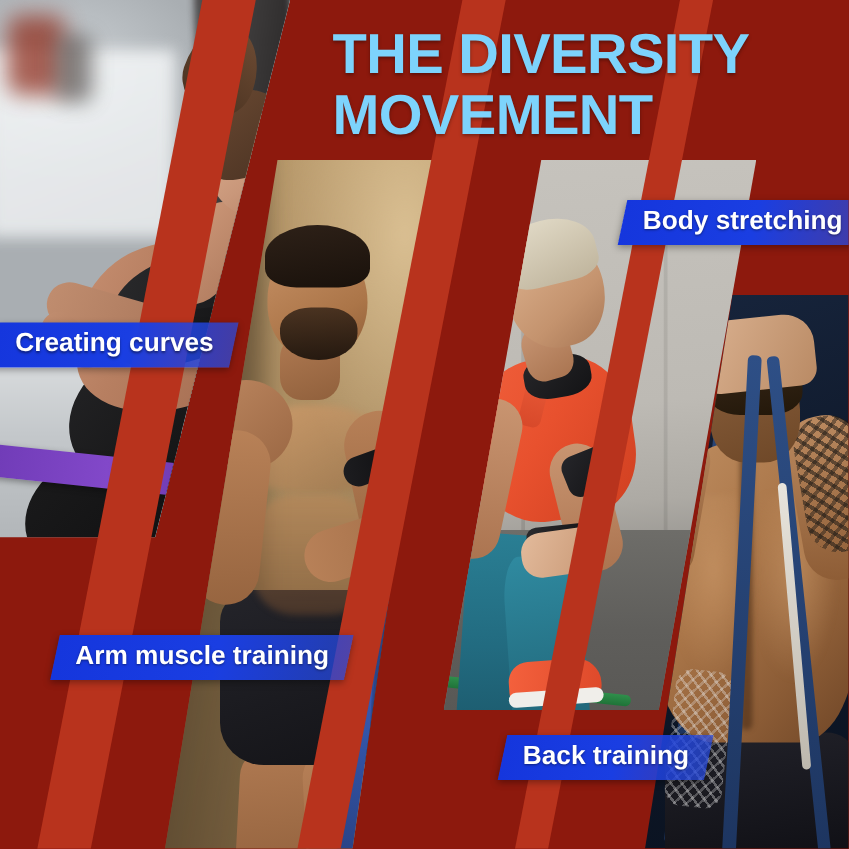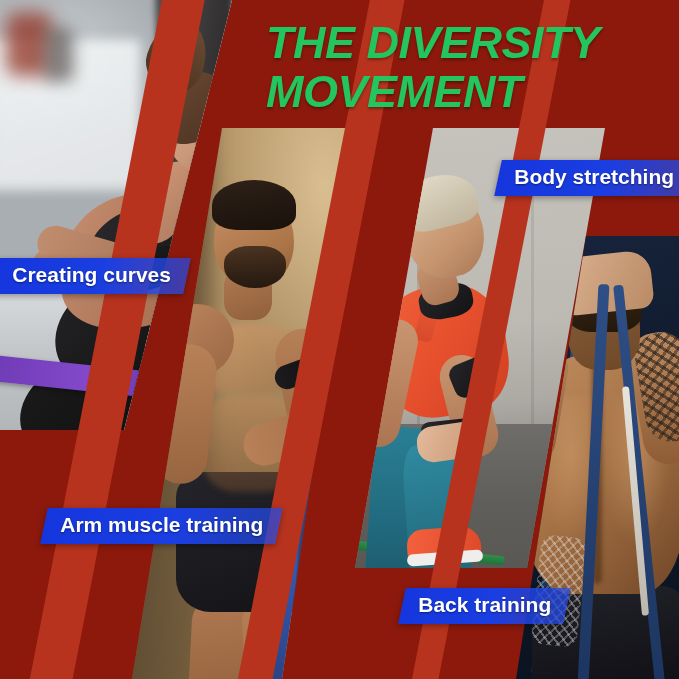--- a/index.html
+++ b/index.html
@@ -421,23 +421,23 @@
     transform:rotate(11deg);transform-origin:top center;
   }
   #div3{ 
     left:552px;top:-40px;width:26px;height:780px;
     transform:rotate(11deg);transform-origin:top center;
   }
 
   
   #title{
     position:absolute;left:266px;top:18px;width:400px;
-    color:#22c55e;
+    color:#7dd3fc;
     font-size:45px;line-height:49px;
-    font-weight:bold;font-style:italic;
+    font-weight:bold;
     letter-spacing:-0.5px;
     text-shadow:0 2px 3px rgba(0,0,0,.35);
     white-space:pre-line;
     z-index:40;
   }
 
   
   .label{
     position:absolute;z-index:60;
     display:flex;align-items:center;

